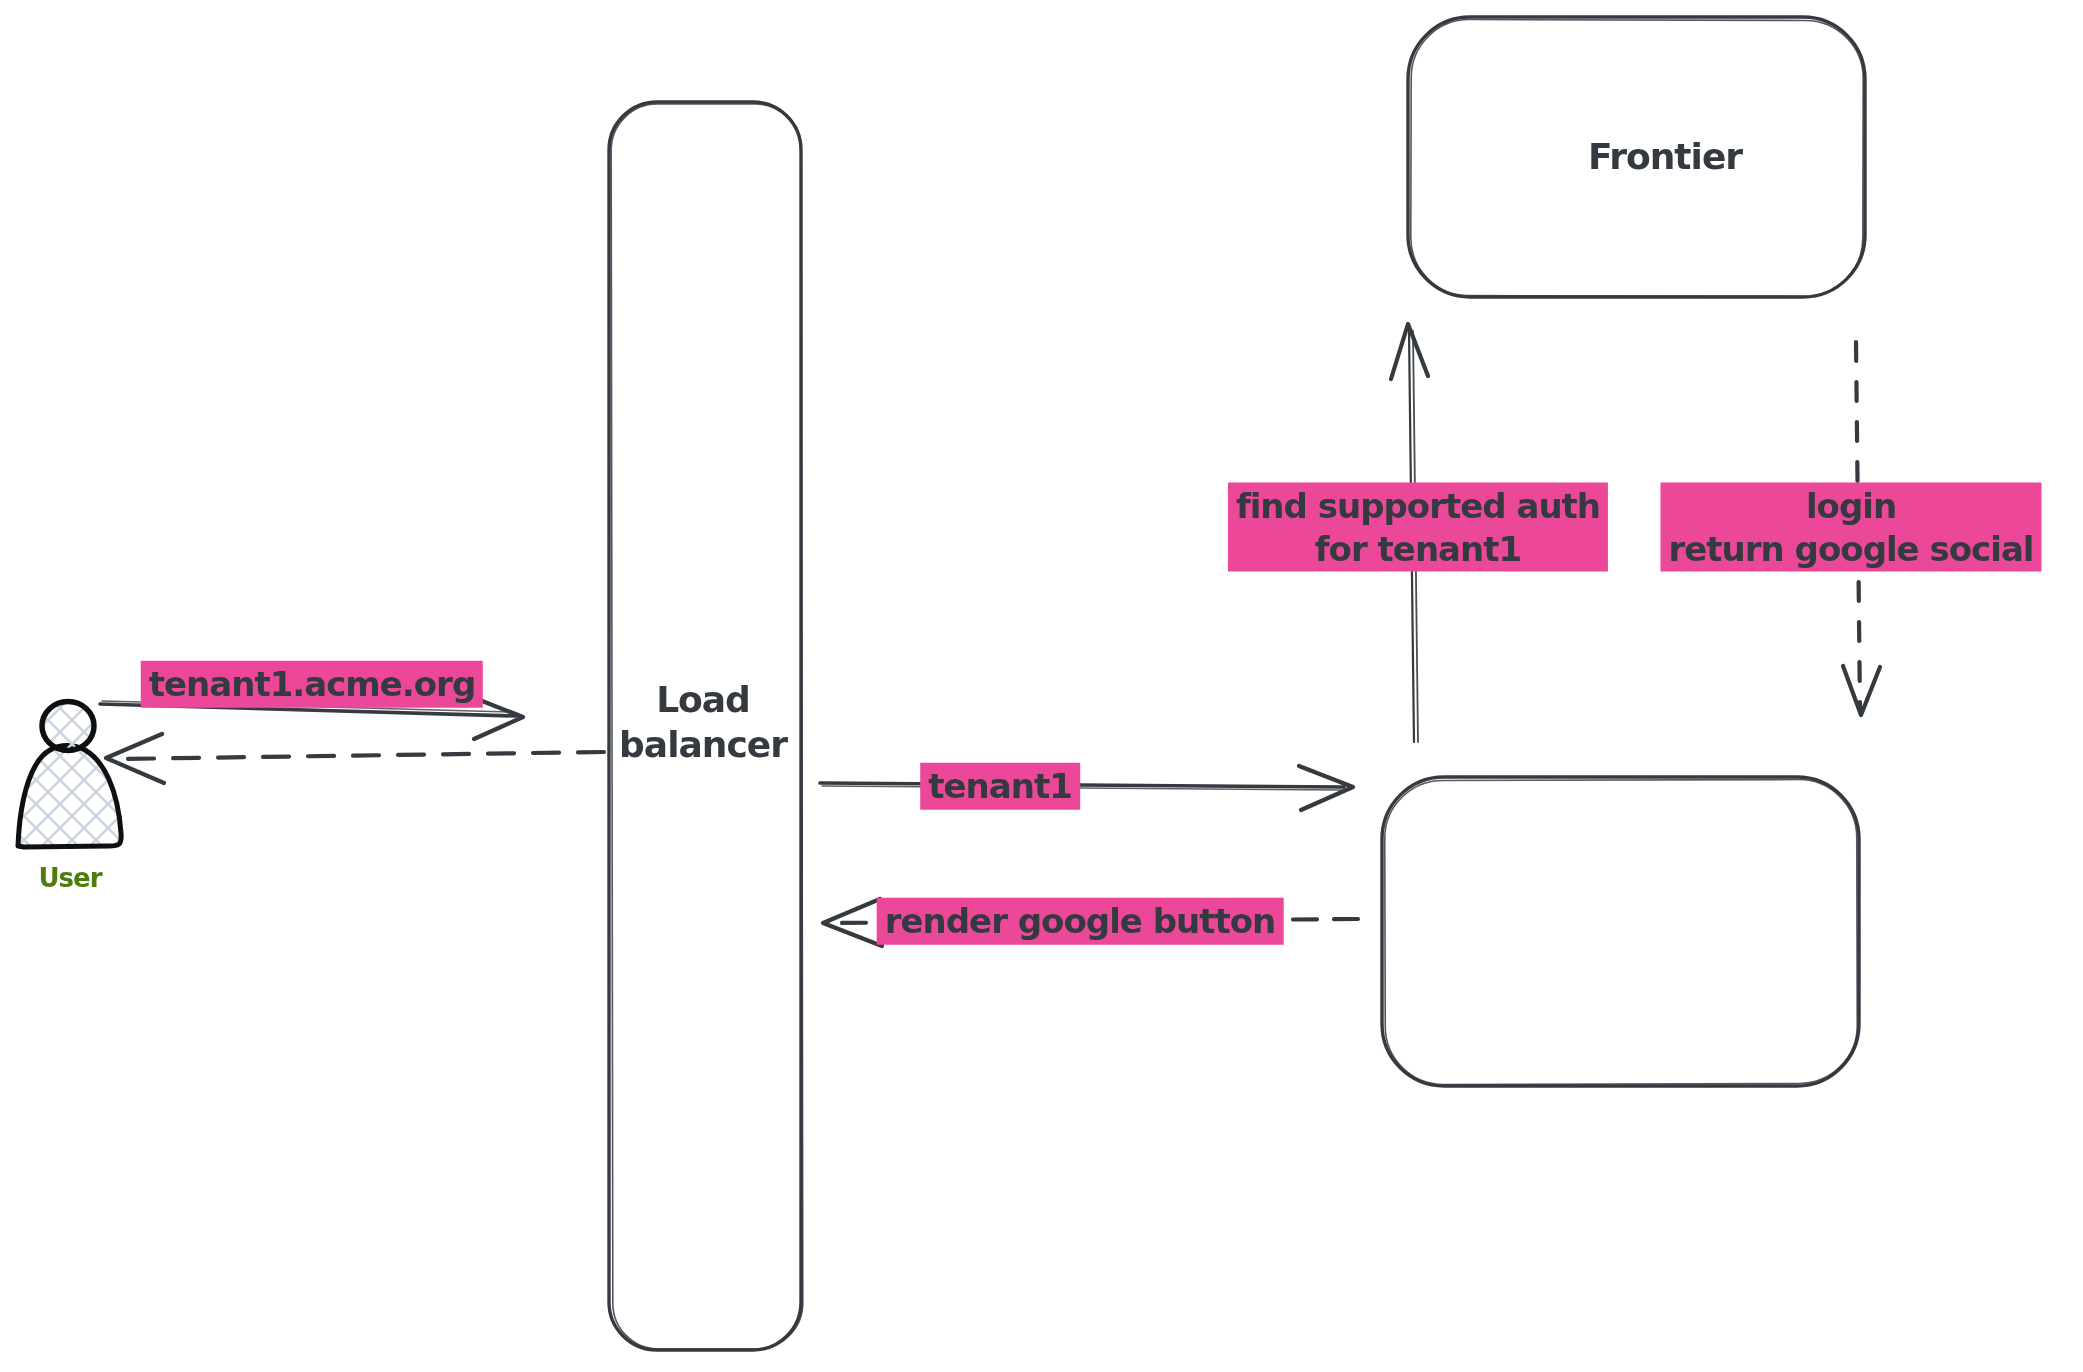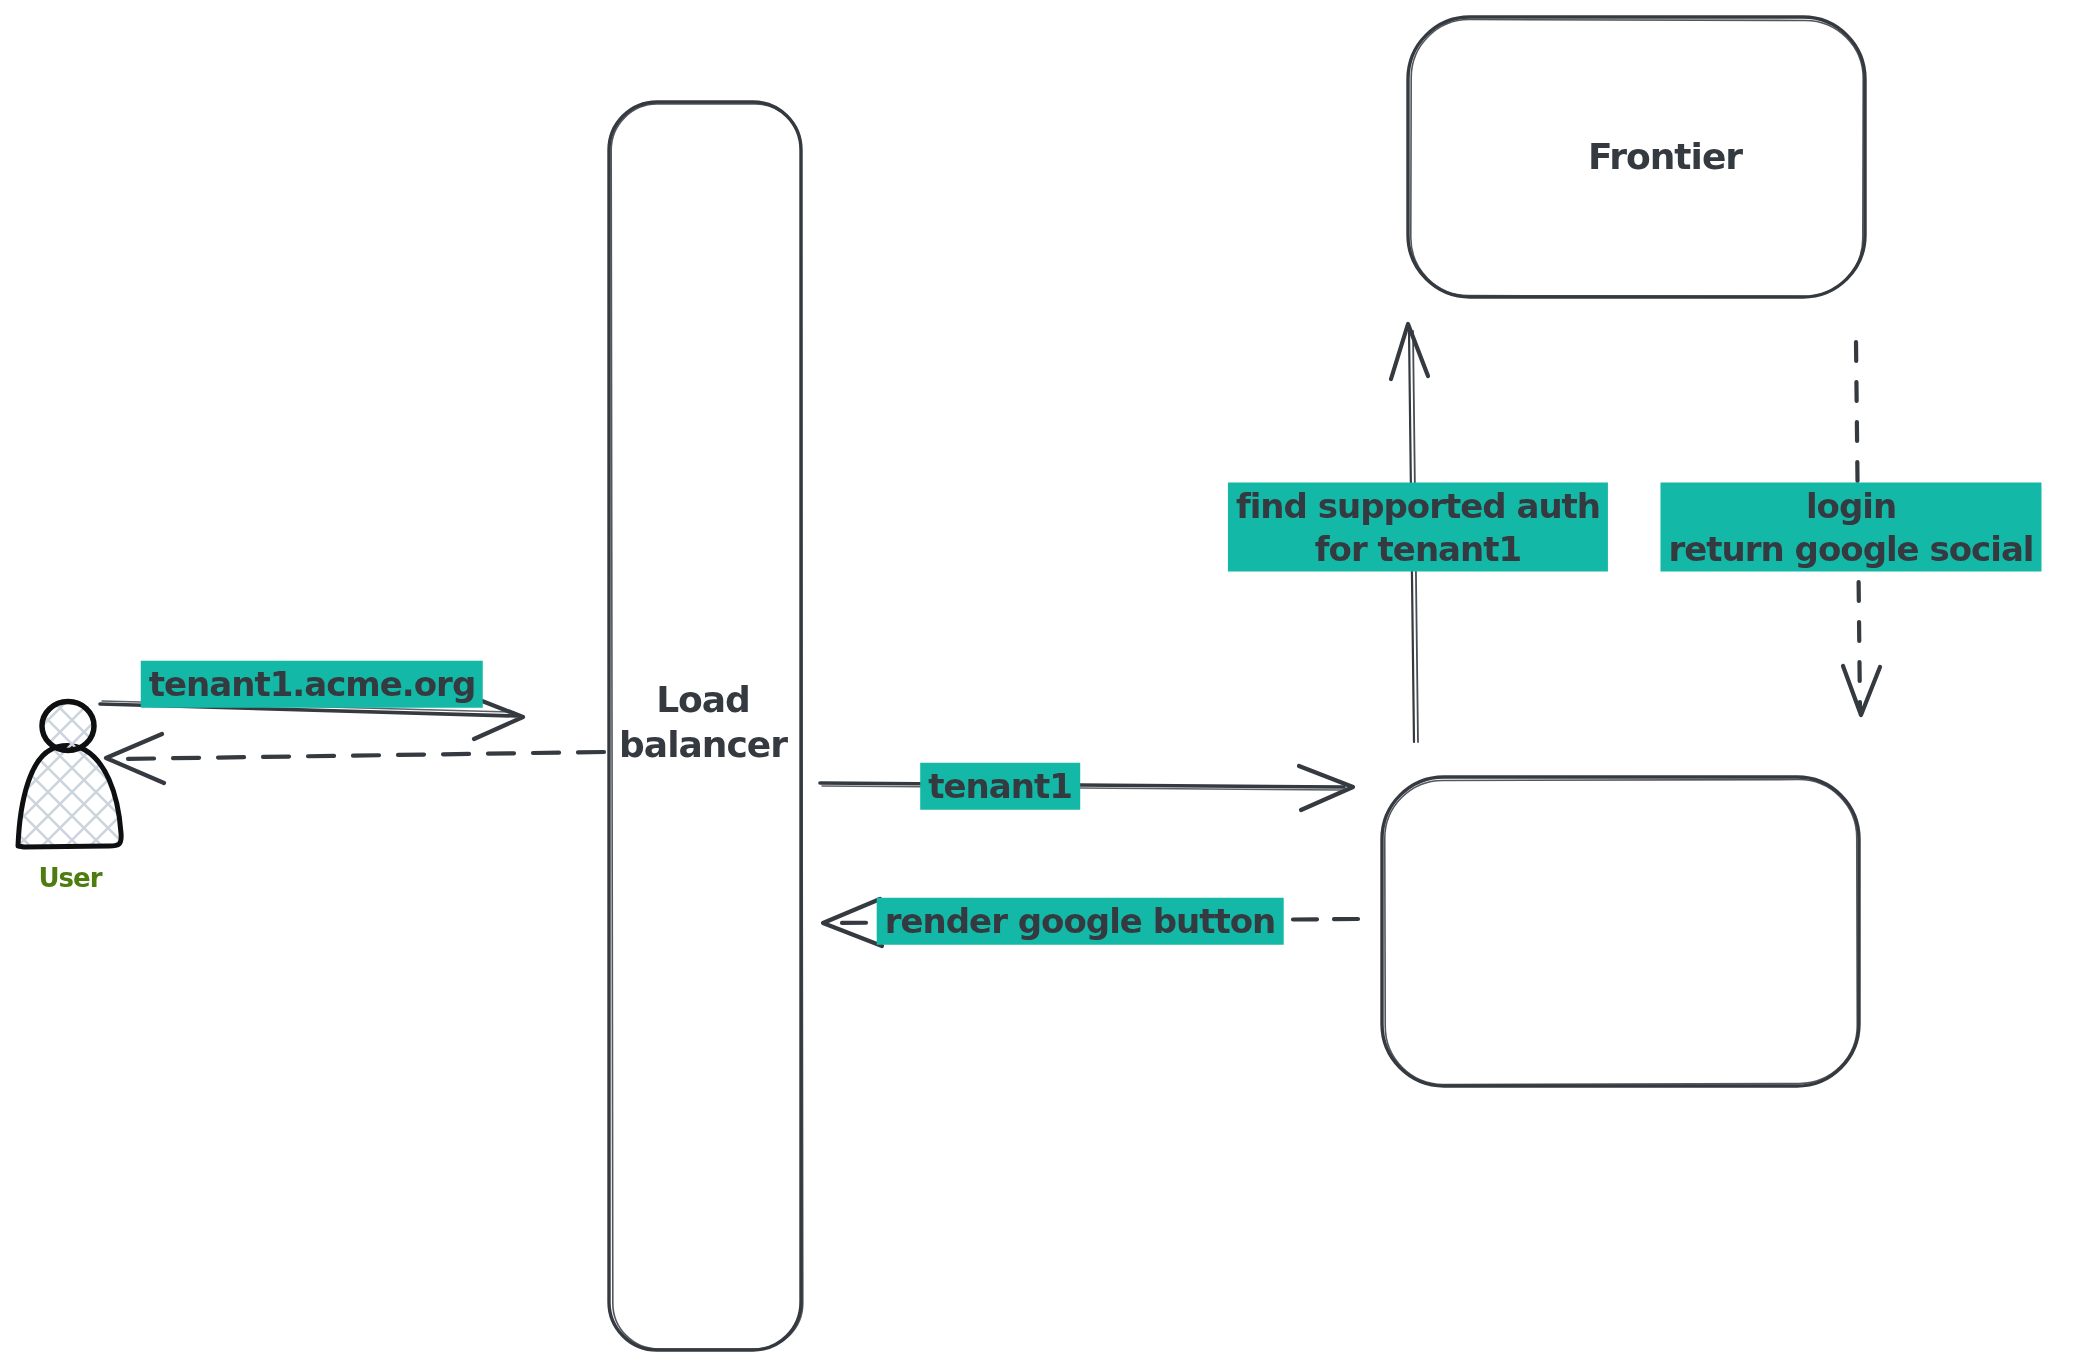--- a/index.html
+++ b/index.html
@@ -15,21 +15,21 @@
   .lbl {
     position: absolute;
     transform: translate(-50%, -50%);
     white-space: nowrap;
     color: #343a40;
     font-weight: bold;
     letter-spacing: -1px;
     text-align: center;
     line-height: 1.25;
   }
-  .edge-label { background: #14b8a6; padding: 2px 8px; font-size: 34px; }
+  .edge-label { background: #ec4899; padding: 2px 8px; font-size: 34px; }
   .node-label { font-size: 36px; background: transparent; }
   .user-label { font-size: 26px; color: #4d7c0f; background: transparent; }
 </style>
 </head>
 <body>
 
 <div class="canvas">
 
   <svg class="layer" width="2083" height="1372" viewBox="0 0 2083 1372">
     <defs>

